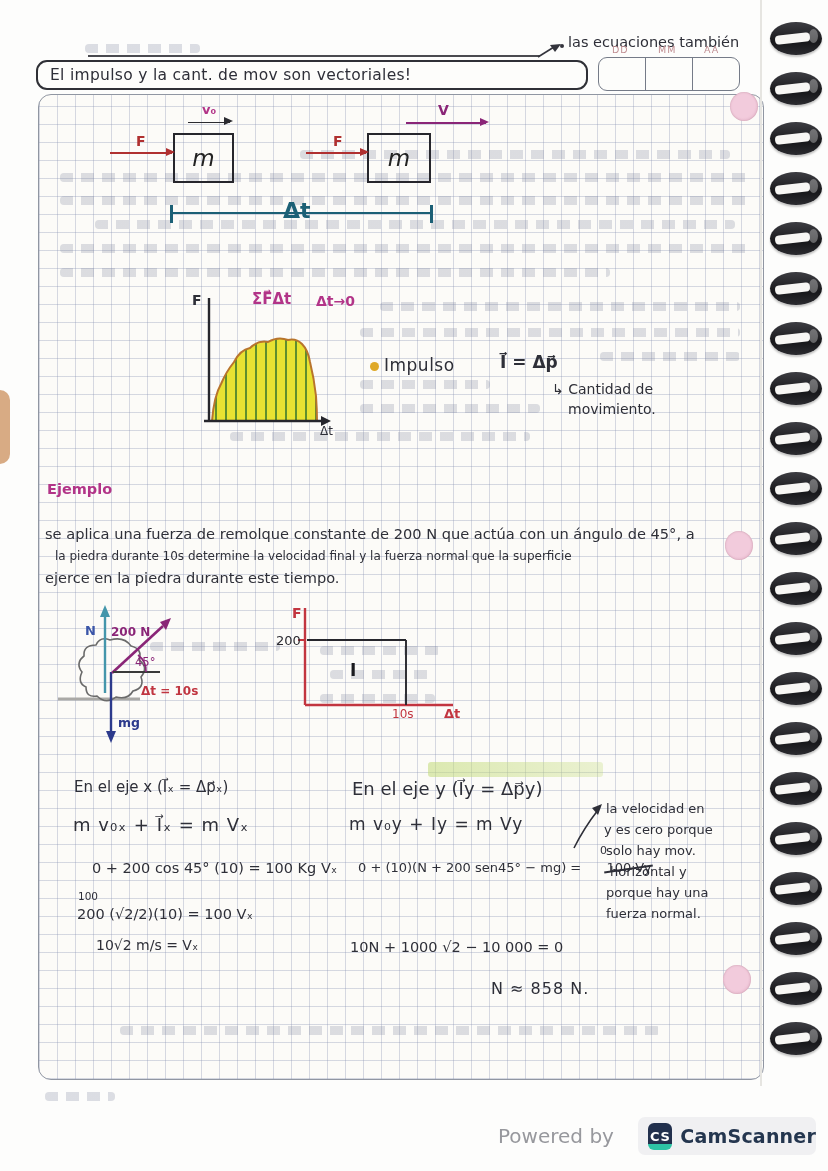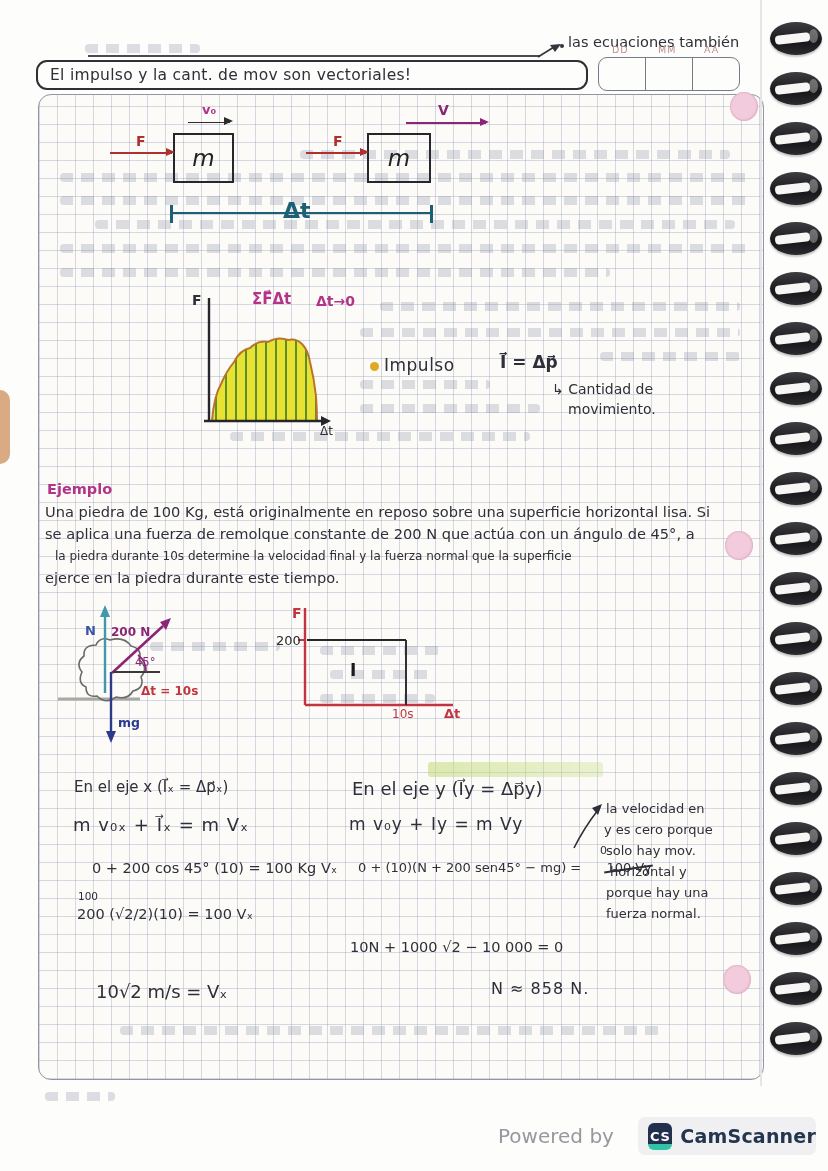--- a/index.html
+++ b/index.html
@@ -146,21 +146,20 @@
   <div class="abs hw" style="left:316px;top:293px;font-size:14px;font-weight:bold;color:#b23488">Δt→0</div>
   <div class="abs hw" style="left:320px;top:424px;font-size:12px">Δt</div>
 
   <div class="dot" style="left:370px;top:362px;width:9px;height:9px;background:#dfa928"></div>
   <div class="abs hw" style="left:384px;top:355px;font-size:17px;letter-spacing:.5px">Impulso</div>
   <div class="abs hw" style="left:500px;top:352px;font-size:17px;font-weight:bold">I⃗ = Δp⃗</div>
   <div class="abs hw" style="left:552px;top:381px;font-size:14px">↳ Cantidad de</div>
   <div class="abs hw" style="left:568px;top:401px;font-size:14px">movimiento.</div>
 
   <div class="abs hw" style="left:47px;top:481px;font-size:14.5px;font-weight:bold;color:#b23488">Ejemplo</div>
-  <div class="abs hw" style="left:45px;top:501px;font-size:14.6px;line-height:22px">Una piedra de 100 Kg, está originalmente en reposo sobre una superficie horizontal lisa. Si</div>
   <div class="abs hw" style="left:45px;top:523px;font-size:14.6px;line-height:22px">se aplica una fuerza de remolque constante de 200 N que actúa con un ángulo de 45°, a</div>
   <div class="abs hw" style="left:55px;top:545px;font-size:12px;line-height:22px">la piedra durante 10s determine la velocidad final y la fuerza normal que la superficie</div>
   <div class="abs hw" style="left:45px;top:567px;font-size:14.6px;line-height:22px">ejerce en la piedra durante este tiempo.</div>
 
   <svg class="abs" style="left:35px;top:593px" width="270" height="160" viewBox="0 0 270 160">
     <line x1="23" y1="106" x2="105" y2="106" stroke="#aaa9a6" stroke-width="3"></line>
     <path d="M 75 47 Q 89 43 96 53 Q 108 56 104 67 Q 114 74 106 84 Q 110 95 98 98 Q 93 107 81 104 Q 71 112 62 103 Q 51 105 51 94 Q 42 90 47 79 Q 40 70 49 63 Q 48 52 61 52 Q 65 43 75 47 Z" fill="none" stroke="#6a6a6a" stroke-width="1.6"></path>
     <line x1="70" y1="100" x2="70" y2="20" stroke="#4496ab" stroke-width="2.4"></line>
     <polygon points="65,24 70,12 75,24" fill="#4496ab"></polygon>
     <line x1="76" y1="79" x2="76" y2="142" stroke="#2c3a8c" stroke-width="2.4"></line>
@@ -187,21 +186,21 @@
     <text x="82" y="78" font-size="17" font-weight="bold" fill="#1a1a1f">I</text>
     <text x="124" y="120" font-size="12" fill="#c23540">10s</text>
     <text x="176" y="120" font-size="13" font-weight="bold" fill="#c23540">Δt</text>
   </svg>
 
   <div class="abs hw" style="left:74px;top:778px;font-size:15px">En el eje x (I⃗ₓ = Δp⃗ₓ)</div>
   <div class="abs hw" style="left:73px;top:814px;font-size:18px;letter-spacing:1px">m v₀ₓ + I⃗ₓ = m Vₓ</div>
   <div class="abs hw" style="left:92px;top:860px;font-size:14.5px">0 + 200 cos 45° (10) = 100 Kg Vₓ</div>
   <div class="abs hw" style="left:78px;top:890px;font-size:10.5px">100</div>
   <div class="abs hw" style="left:77px;top:906px;font-size:14.5px">200 (√2/2)(10) = 100 Vₓ</div>
-  <div class="abs hw" style="left:96px;top:981px;font-size:18px">10√2 m/s = Vₓ</div>
+  <div class="abs hw" style="left:96px;top:937px;font-size:14px">10√2 m/s = Vₓ</div>
 
   <div class="abs hw" style="left:352px;top:778px;font-size:18px">En el eje y (I⃗y = Δp⃗y)</div>
   <div class="abs hw" style="left:349px;top:814px;font-size:17px;letter-spacing:1px">m v₀y + Iy = m Vy</div>
   <div class="abs hw" style="left:358px;top:860px;font-size:13px">
     <span>0 + (10)(N + 200 sen45° − mg) =</span>
     <span class="crossed" style="margin-left:21px">100 Vy</span>
   </div>
   <div class="abs hw" style="left:600px;top:844px;font-size:11px">0</div>
   <div class="abs hw" style="left:350px;top:939px;font-size:14.5px">10N + 1000 √2 − 10 000 = 0</div>
   <div class="abs hw" style="left:491px;top:979px;font-size:16px;letter-spacing:1px">N ≈ 858 N.</div>

